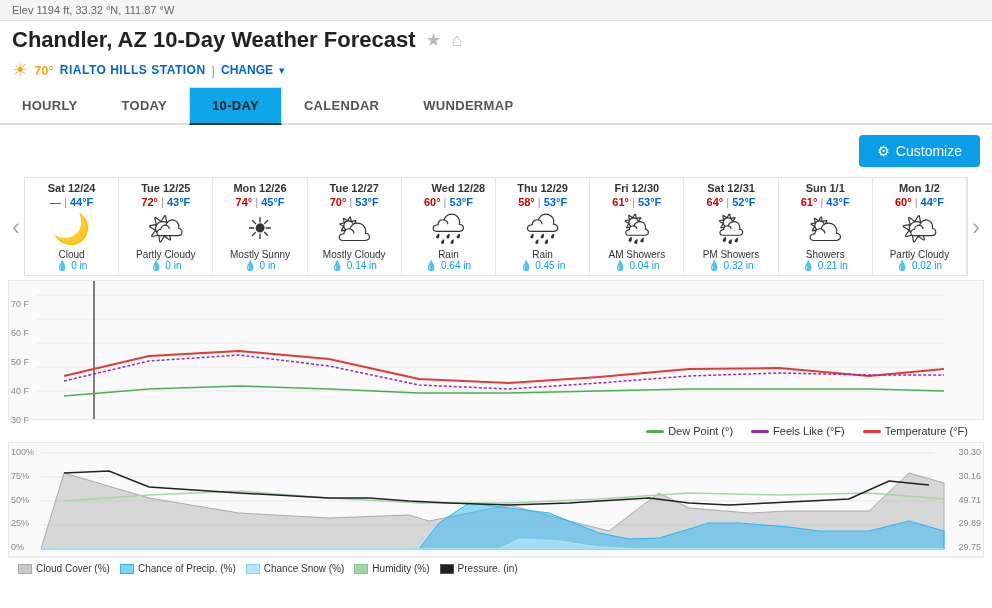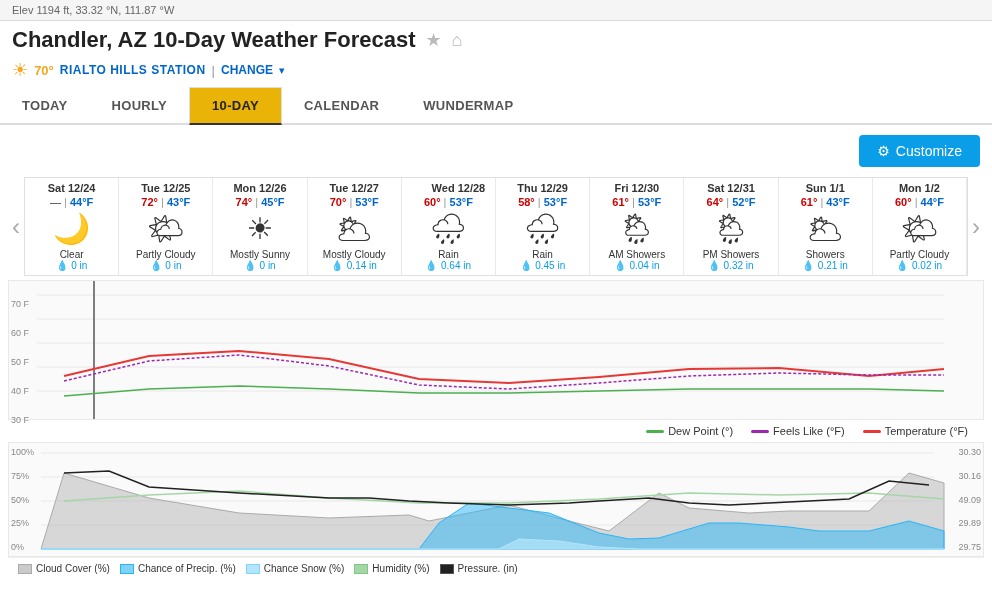--- a/index.html
+++ b/index.html
@@ -14,21 +14,21 @@
     .station-bar { padding: 2px 12px 6px; display: flex; align-items: center; gap: 6px; font-size: 13px; }
     .station-bar .sun-icon { color: #f5a623; font-size: 18px; }
     .station-bar .temp { color: #f5a623; font-weight: bold; }
     .station-bar .station-name { color: #0066cc; font-weight: bold; font-size: 12px; letter-spacing: 0.5px; }
     .station-bar .sep { color: #999; }
     .station-bar .change-link { color: #0066cc; font-size: 12px; font-weight: bold; }
     .station-bar .chevron { color: #0066cc; font-size: 11px; }
 
     .nav-tabs { display: flex; border-bottom: 2px solid #ddd; padding: 0 0 0 0; background: #fff; }
     .nav-tab { padding: 10px 22px; font-size: 13px; font-weight: 600; color: #555; cursor: pointer; border: none; background: none; letter-spacing: 0.3px; text-transform: uppercase; border-bottom: 2px solid transparent; margin-bottom: -2px; }
-    .nav-tab.active { border-bottom: 2px solid #333; color: #222; background: #eab308; border-top: 1px solid #ddd; border-left: 1px solid #ddd; border-right: 1px solid #ddd; text-align: center; }
+    .nav-tab.active { border-bottom: 2px solid #333; color: #222; background: #0ea5e9; border-top: 1px solid #ddd; border-left: 1px solid #ddd; border-right: 1px solid #ddd; text-align: center; }
 
     .customize-row { display: flex; justify-content: flex-end; padding: 10px 12px; }
     .customize-btn { background: #0a9de8; color: #fff; border: none; padding: 8px 18px; border-radius: 4px; font-size: 14px; cursor: pointer; display: flex; align-items: center; gap: 6px; font-weight: 500; }
 
     .nav-arrow { background: none; border: none; font-size: 24px; color: #aaa; cursor: pointer; padding: 0 4px; }
     .legend-item { display: flex; align-items: center; gap: 4px; }
   </style>
 </head>
 <body>
 
@@ -45,22 +45,22 @@
 <div class="station-bar">
   <span class="sun-icon">☀</span>
   <span class="temp">70°</span>
   <span class="station-name">RIALTO HILLS STATION</span>
   <span class="sep">|</span>
   <span class="change-link">CHANGE</span>
   <span class="chevron">▾</span>
 </div>
 
 <div class="nav-tabs">
+  <button class="nav-tab">HOURLY</button>
   <button class="nav-tab">TODAY</button>
-  <button class="nav-tab">HOURLY</button>
   <button class="nav-tab active">10-DAY</button>
   <button class="nav-tab">CALENDAR</button>
   <button class="nav-tab">WUNDERMAP</button>
 </div>
 
 <div class="customize-row">
   <button class="customize-btn">
     <span>⚙</span>
     <span>Customize</span>
   </button>
@@ -68,21 +68,21 @@
 
 <div style="display:flex; align-items:stretch; margin: 0 8px;">
   <button class="nav-arrow">‹</button>
   <div style="flex:1; display:flex; border:1px solid #e0e0e0; overflow:hidden;" id="forecast-days-container">
   <div style="flex: 1 1 0%; text-align: center; border-right: 1px solid rgb(232, 232, 232); padding: 4px 1px; min-width: 0px;">
     <div style="font-weight:600;color:#333;font-size:11px;">Sat 12/24</div>
     <div style="font-size:11px;margin:2px 0;">
       —<span style="color:#999;"> | </span><span style="color:#0066cc;font-weight:600;">44°F</span>
     </div>
     <div style="font-size:30px;line-height:1.1;margin:4px auto;">🌙</div>
-    <div style="font-size:10px;color:#333;">Clear</div>
+    <div style="font-size:10px;color:#333;">Cloud</div>
     <div style="font-size:10px;color:#0a9de8;">💧 0 in</div>
   </div>
       <div style="flex: 1 1 0%; text-align: center; border-right: 1px solid rgb(232, 232, 232); padding: 4px 1px; min-width: 0px;">
     <div style="font-weight:600;color:#333;font-size:11px;">Tue 12/25</div>
     <div style="font-size:11px;margin:2px 0;">
       <span style="color:#cc0000;font-weight:600;">72°</span><span style="color:#999;"> | </span><span style="color:#0066cc;font-weight:600;">43°F</span>
     </div>
     <div style="font-size:30px;line-height:1.1;margin:4px auto;">🌤</div>
     <div style="font-size:10px;color:#333;">Partly Cloudy</div>
     <div style="font-size:10px;color:#0a9de8;">💧 0 in</div>
@@ -215,21 +215,21 @@
       <span>100%</span>
       <span>75%</span>
       <span>50%</span>
       <span>25%</span>
       <span>0%</span>
     </div>
 
     <div style="position:absolute;right:0;top:0;height:100%;display:flex;flex-direction:column;justify-content:space-between;padding:4px 2px;font-size:9px;color:#888;width:38px;text-align:right;z-index:2;">
       <span>30.30</span>
       <span>30.16</span>
-      <span>49.09</span>
+      <span>49.71</span>
       <span>29.89</span>
       <span>29.75</span>
     </div>
     <svg width="100%" height="100%" style="position:absolute;left:0;top:0;">
 
       <line x1="32" y1="10" x2="95%" y2="10" stroke="#e8e8e8" stroke-width="1"></line>
       <line x1="32" y1="34" x2="95%" y2="34" stroke="#e8e8e8" stroke-width="1"></line>
       <line x1="32" y1="58" x2="95%" y2="58" stroke="#e8e8e8" stroke-width="1"></line>
       <line x1="32" y1="82" x2="95%" y2="82" stroke="#e8e8e8" stroke-width="1"></line>
       <line x1="32" y1="106" x2="95%" y2="106" stroke="#e8e8e8" stroke-width="1"></line>

